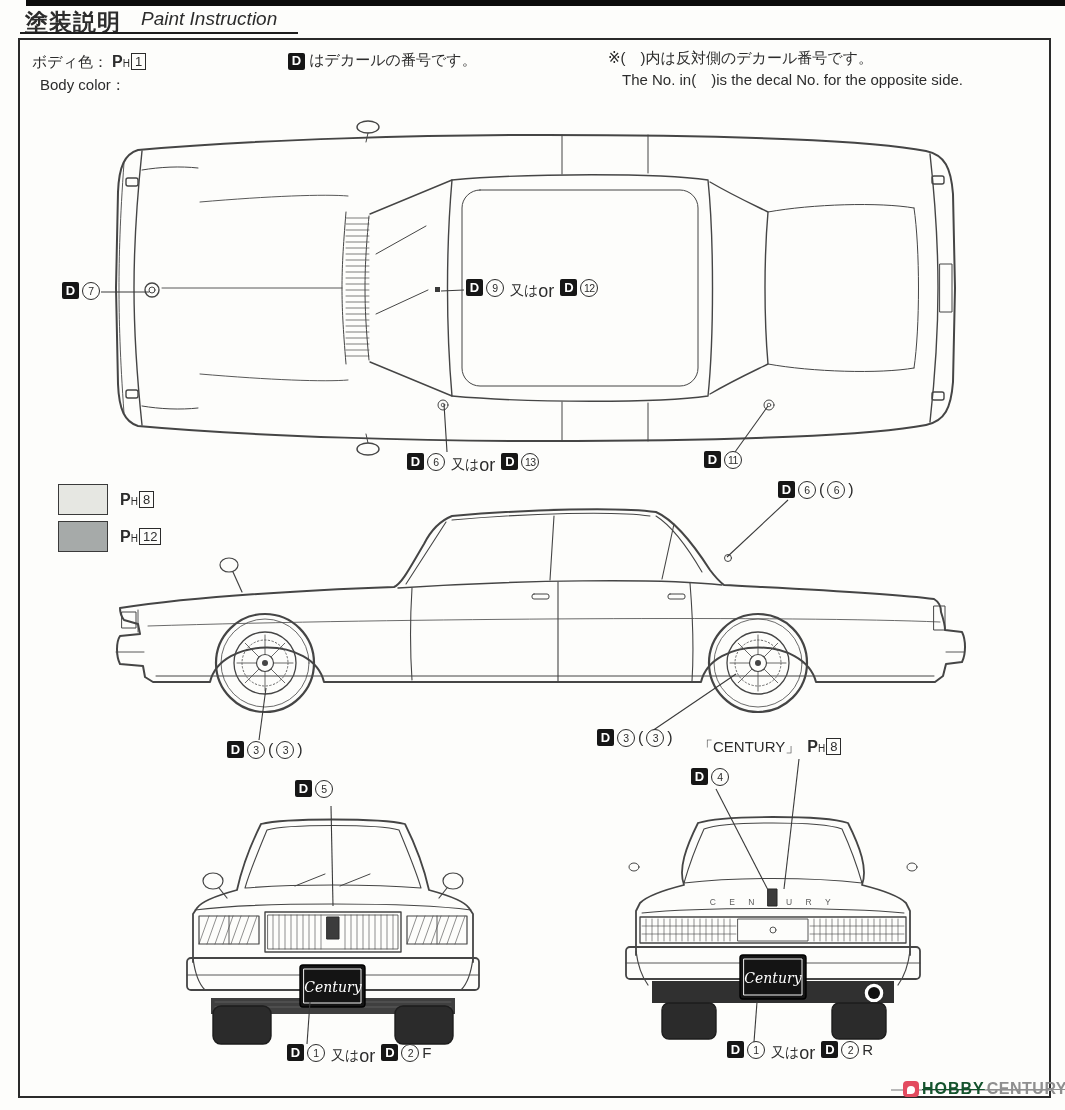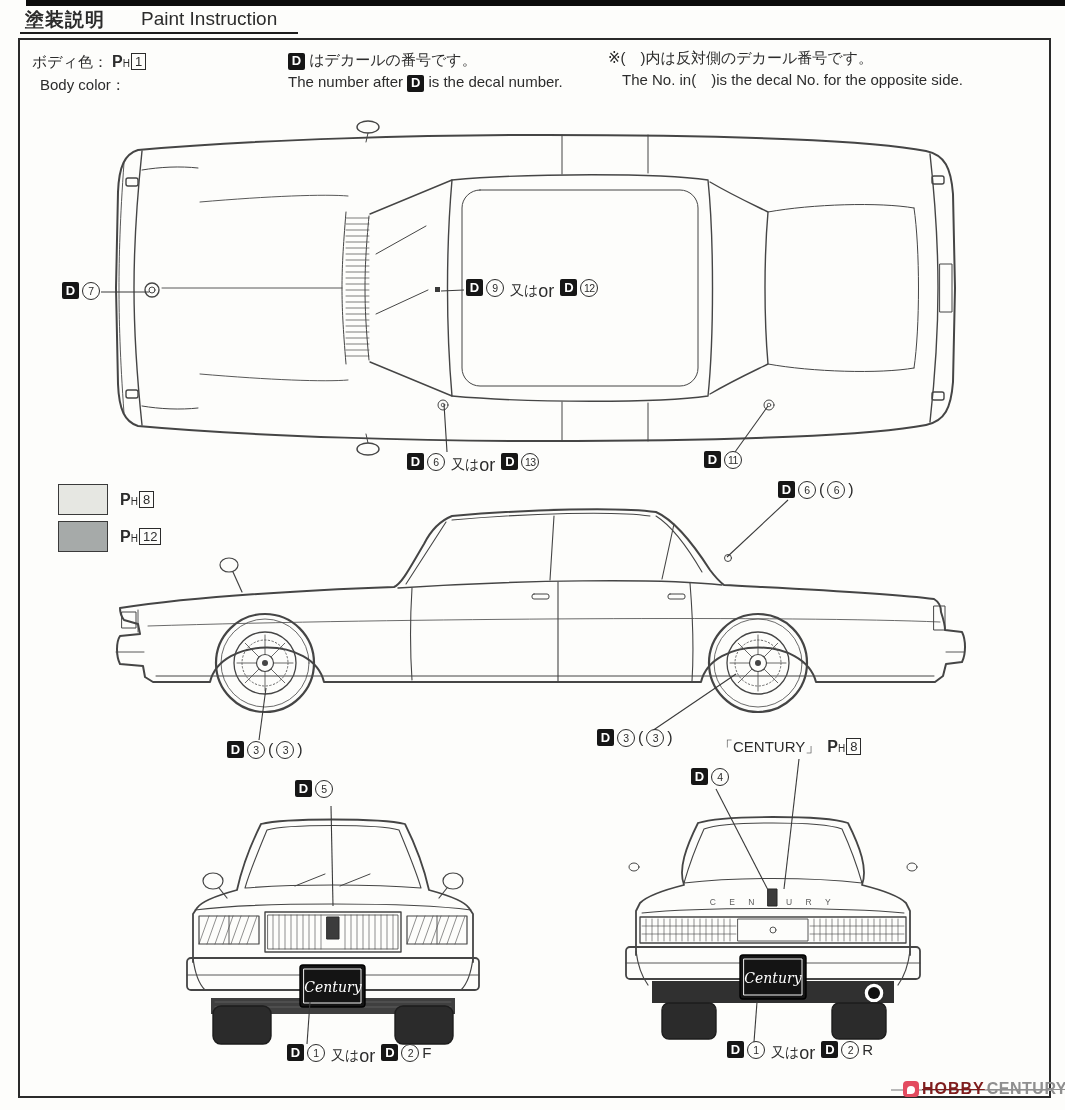--- a/index.html
+++ b/index.html
@@ -1,20 +1,20 @@
 <!DOCTYPE html>
 <html><head>
 <meta charset="utf-8">
 <style>
   html,body{margin:0;padding:0;background:#e9e9e6;}
   .sheet{position:relative;width:1065px;height:1110px;background:#fdfdfb;overflow:hidden;
          font-family:"Liberation Sans","DejaVu Sans",sans-serif;color:#2c2c2c;}
   .topbar{position:absolute;left:26px;top:0;width:1039px;height:6px;background:#0c0c0c;}
-  .hdr-jp{position:absolute;left:25px;top:7px;font-size:19px;font-weight:600;letter-spacing:1px;}
-  .hdr-en{position:absolute;left:141px;top:8px;font-size:19px;}
+  .hdr-jp{position:absolute;left:25px;top:7px;font-size:23px;font-weight:600;letter-spacing:1px;}
+  .hdr-en{position:absolute;left:141px;top:8px;font-size:19px;font-style:italic;}
   .hdr-rule{position:absolute;left:20px;top:32px;width:278px;height:2px;background:#1d1d1d;}
   .mainbox{position:absolute;left:18px;top:38px;width:1029px;height:1056px;border:2px solid #2a2a2a;background:transparent;}
   .txt{position:absolute;font-size:15px;line-height:22px;white-space:nowrap;}
   .dbox{display:inline-flex;align-items:center;justify-content:center;width:17px;height:17px;
         background:#161616;color:#fff;font-weight:bold;font-size:13px;border-radius:2px;flex:0 0 auto;}
   .cnum{display:inline-flex;align-items:center;justify-content:center;width:18px;height:18px;
         border:1.4px solid #2b2b2b;border-radius:50%;font-size:10.5px;letter-spacing:-0.5px;
         box-sizing:border-box;background:#fdfdfb;flex:0 0 auto;}
   .callout{position:absolute;display:flex;align-items:flex-start;gap:3px;font-size:15px;z-index:6;}
   .callout .paren{font-size:16px;line-height:17px;}
@@ -26,21 +26,21 @@
   .pc-h{font-size:10px;margin:0 1px 1px 0;}
   .pc-box{border:1.3px solid #2b2b2b;font-size:13px;line-height:15px;padding:0 3px;background:#fdfdfb;}
   .swatch-row{position:absolute;display:flex;align-items:center;gap:8px;z-index:6;}
   .swatch{width:48px;height:29px;border:1.6px solid #3a3a3a;display:inline-block;}
   .leaders{position:absolute;left:0;top:0;z-index:5;pointer-events:none;}
   .drawing{position:absolute;z-index:1;}
   .wm{position:absolute;left:891px;top:1074px;width:162px;height:30px;z-index:8;display:flex;align-items:center;}
   .wm-line{position:absolute;left:0;top:15px;width:162px;height:2px;background:#b9b9b9;}
   .wm-logo{position:relative;width:16px;height:16px;background:#e34b5f;border-radius:4px;margin-left:12px;flex:0 0 auto;}
   .wm-logo:after{content:"";position:absolute;left:4px;top:5px;width:8px;height:8px;background:#fff;border-radius:50% 50% 50% 0;}
-  .wm-hobby{position:relative;font-weight:bold;font-size:16px;color:#7f1d1d;letter-spacing:1px;margin-left:3px;text-decoration:line-through;}
+  .wm-hobby{position:relative;font-weight:bold;font-size:16px;color:#14532d;letter-spacing:1px;margin-left:3px;text-decoration:line-through;}
   .wm-search{position:relative;font-weight:bold;font-size:16px;color:#8f8f8f;letter-spacing:0.5px;margin-left:2px;text-decoration:line-through;}
   svg text{font-family:"Liberation Sans","DejaVu Sans",sans-serif;}
   .script{font-family:"DejaVu Serif",serif;font-style:italic;}
 </style>
 </head>
 <body>
 
 <div class="sheet">
 
   <div class="topbar"></div>
@@ -55,25 +55,20 @@
         <span class="pc-p">P</span>
         <span class="pc-h">H</span>
         <span class="pc-box">1</span>
       </span>
   </div>
   <div class="txt" style="left:40px;top:74px">Body color：</div>
 
   <div class="txt" style="left:288px;top:49px">
     <span class="dbox">D</span>
     <span>はデカールの番号です。</span>
-  </div>
-  <div class="txt" style="left:288px;top:71px">
-    <span>The number after</span>
-    <span class="dbox">D</span>
-    <span>is the decal number.</span>
   </div>
 
   <div class="txt" style="left:622px;top:69px">The No. in(　)is the decal No. for the opposite side.</div>
   <div class="txt" style="left:608px;top:47px">※(　)内は反対側のデカール番号です。</div>
 
   <div class="swatch-row" style="left:58px;top:484px">
     <span class="swatch" style="background-color: rgb(230, 231, 226);"></span>
     <span class="pc">
         <span class="pc-p">P</span>
         <span class="pc-h">H</span>
@@ -275,21 +270,21 @@
   </div>
 
   <div class="callout" style="left:597px;top:729px">
     <span class="dbox">D</span>
     <span class="cnum">3</span>
     <span class="paren">(</span>
     <span class="cnum">3</span>
     <span class="paren">)</span>
   </div>
 
-  <div class="callout" style="left:718px;top:738px">
+  <div class="callout" style="left:698px;top:738px">
     <span>「CENTURY」</span>
     <span class="pc">
         <span class="pc-p">P</span>
         <span class="pc-h">H</span>
         <span class="pc-box">8</span>
       </span>
   </div>
 
   <div class="callout" style="left:295px;top:780px">
     <span class="dbox">D</span>

